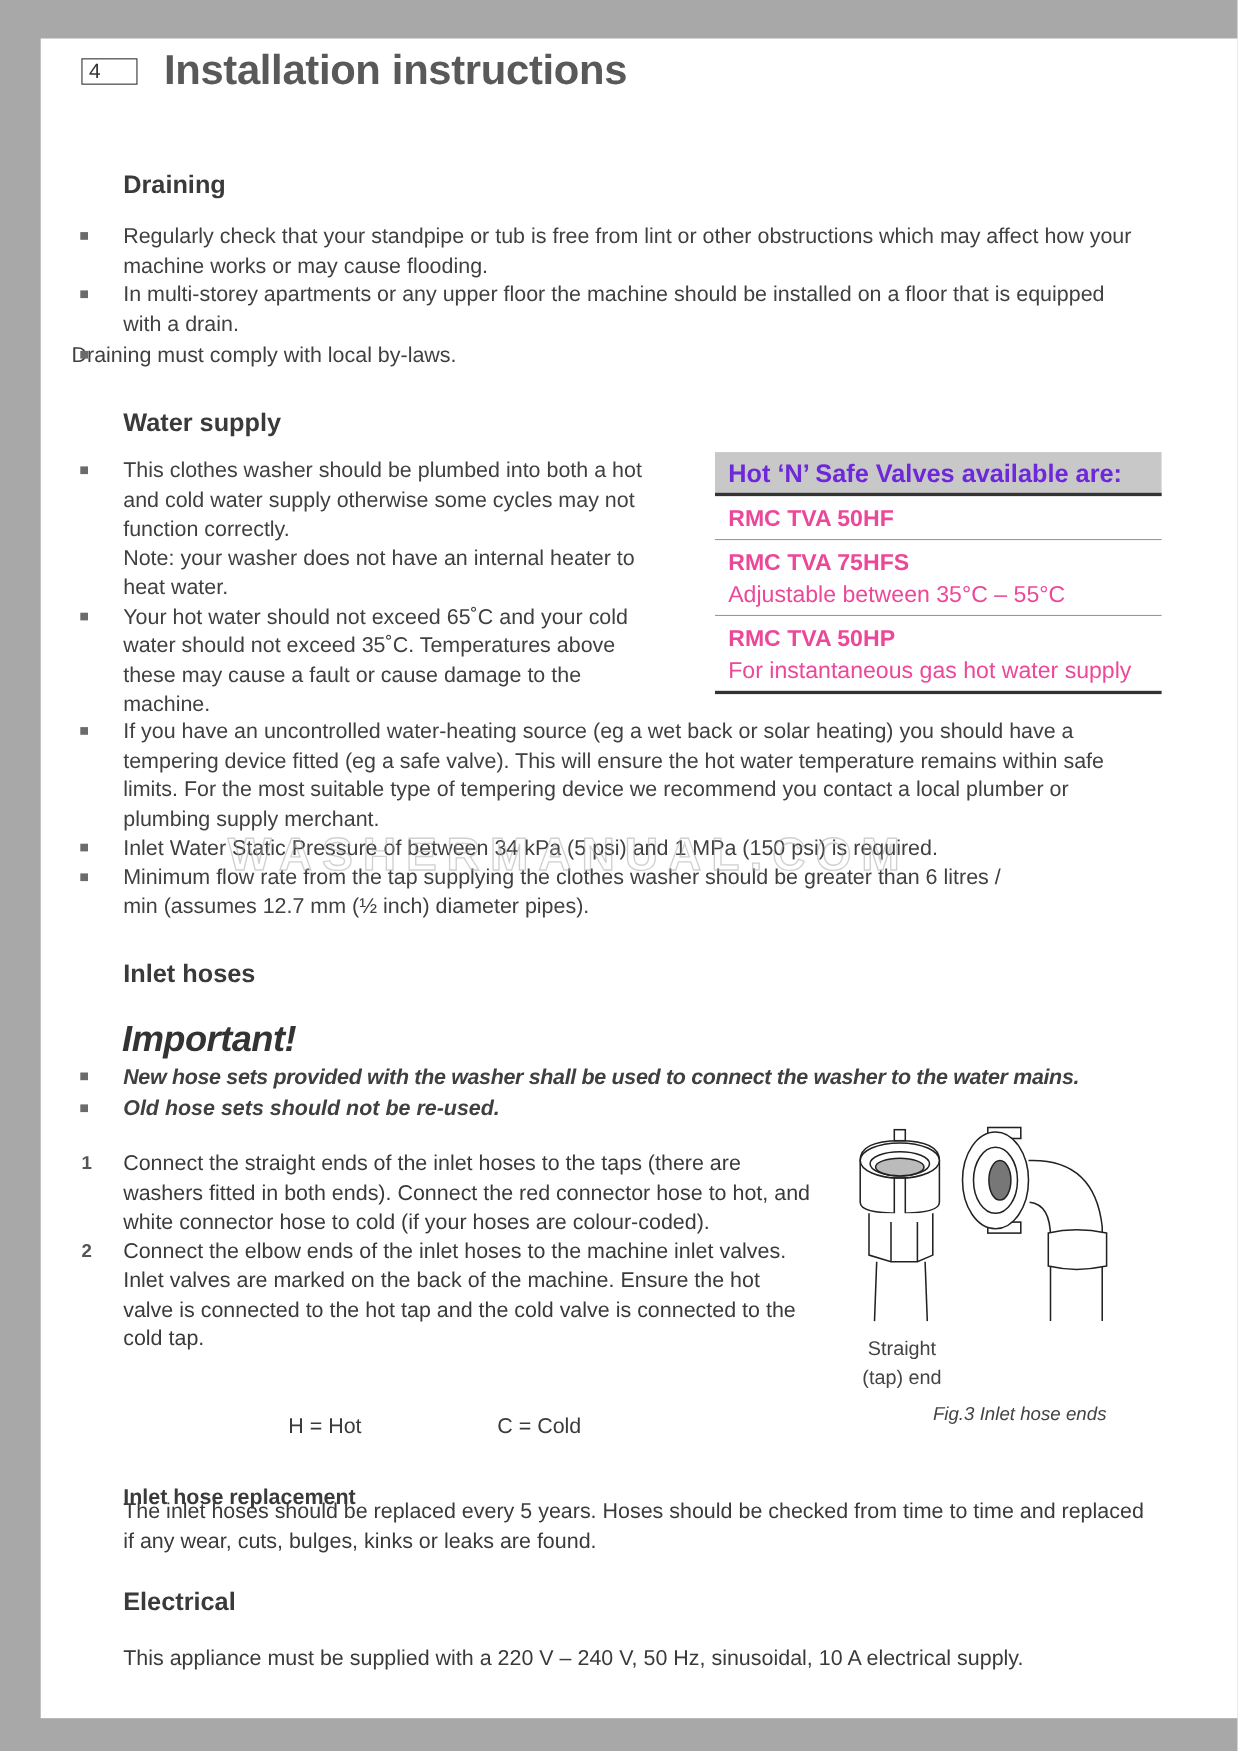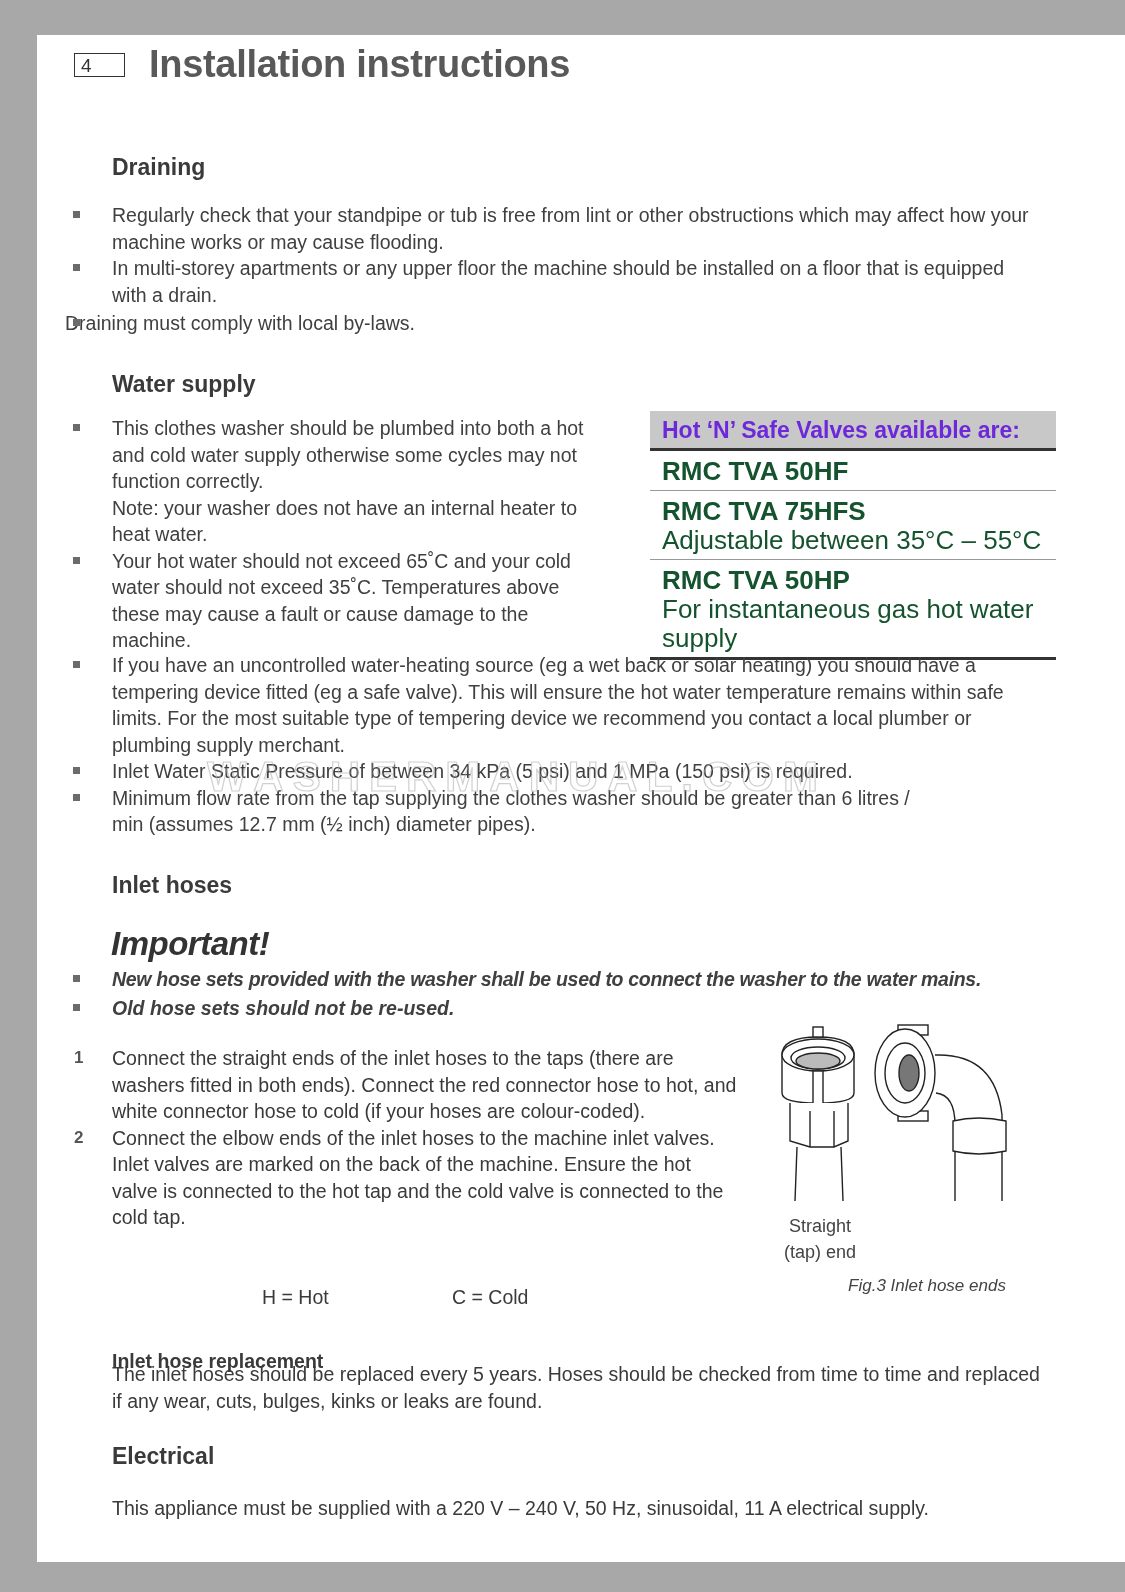--- a/index.html
+++ b/index.html
@@ -23,21 +23,21 @@
   ul.b { list-style: none; margin: 0; padding: 0; }
   ul.b li { position: relative; padding-left: 75px; font-size: 19.5px; line-height: 26.5px; color: #404040; }
   ul.b li::before {
     content: ""; position: absolute; left: 36px; top: 9px; width: 7px; height: 7px; background: #6b6b6b;
   }
   ol.n { list-style: none; margin: 0; padding: 0; }
   ol.n li { position: relative; padding-left: 75px; font-size: 19.5px; line-height: 26.5px; color: #3a3a3a; }
   ol.n li .num { position: absolute; left: 37px; top: 0; font-weight: bold; color: #555; font-size: 17px; }
   .valve-box { left: 613px; top: 376px; width: 406px; }
   .vb-head { background: #c8c8c8; font-size: 23px; font-weight: bold; color: #6d28d9; padding: 6px 12px 4px 12px; border-bottom: 3px solid #333; }
-  .vb-row { padding: 6px 12px 4px 12px; border-bottom: 1px solid #999; font-size: 26px; line-height: 29px; color: #14532d; }
+  .vb-row { padding: 6px 12px 4px 12px; border-bottom: 1px solid #999; font-size: 21px; line-height: 29px; color: #ec4899; }
   .vb-row:last-child { border-bottom: 3px solid #333; }
   .vb-row .code { font-weight: bold; }
   .important { left: 74px; top: 890px; font-size: 33px; font-weight: bold; font-style: italic; color: #333; letter-spacing: -0.5px; }
   .it { font-style: italic; font-weight: bold; }
   .watermark {
     left: 170px; top: 718px; font-size: 42px; font-weight: bold; letter-spacing: 9px;
     color: rgba(255,255,255,0.0); -webkit-text-stroke: 1.2px rgba(170,170,170,0.55); pointer-events: none;
   }
   .fig-cap { font-size: 18px; color: #444; text-align: center; line-height: 26px; }
 </style>
@@ -144,15 +144,15 @@
       <div>Straight</div>
       <div>(tap) end</div>
     </div>
     <div class="abs fig-cap" style="left:12px; top:258px; width:290px; font-style:italic; font-size:17px;">Fig.3 Inlet hose ends</div>
   </div>
 
   <div class="abs p" style="left:75px; top:1313px; font-weight:bold;">Inlet hose replacement</div>
   <div class="abs p" style="left:75px; top:1326px; width:930px;">The inlet hoses should be replaced every 5 years. Hoses should be checked from time to time and replaced if any wear, cuts, bulges, kinks or leaks are found.</div>
 
   <div class="abs h2" style="left:75px; top:1408px;">Electrical</div>
-  <div class="abs p" style="left:75px; top:1460px; width:1000px;">This appliance must be supplied with a 220 V – 240 V, 50 Hz, sinusoidal, 11 A electrical supply.</div>
+  <div class="abs p" style="left:75px; top:1460px; width:1000px;">This appliance must be supplied with a 220 V – 240 V, 50 Hz, sinusoidal, 10 A electrical supply.</div>
 
 </div>
 
 </body></html>

